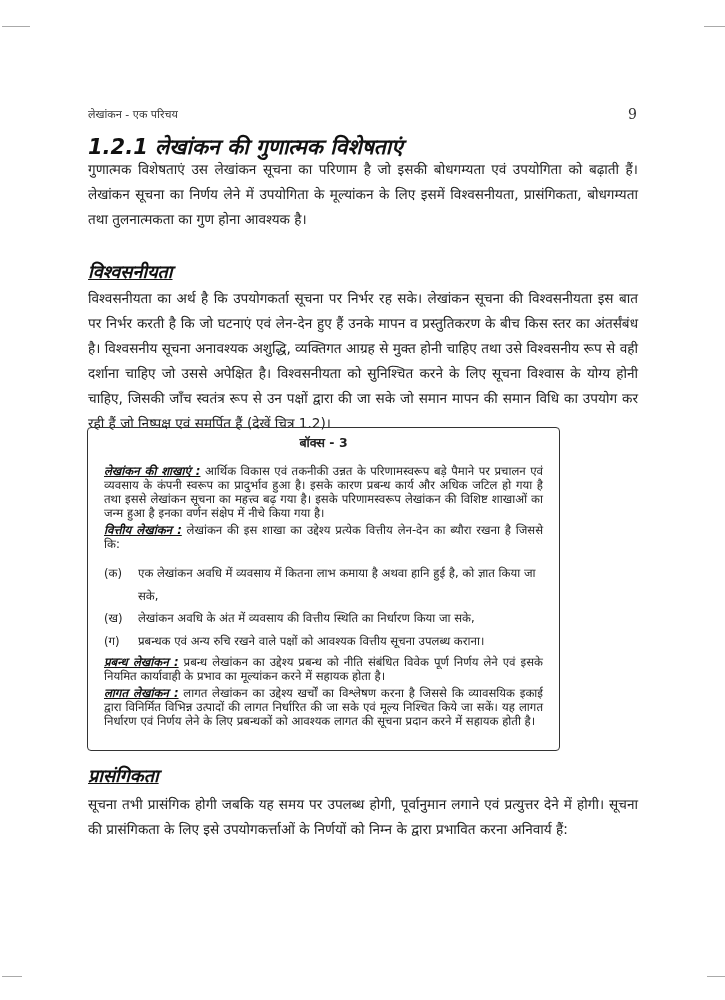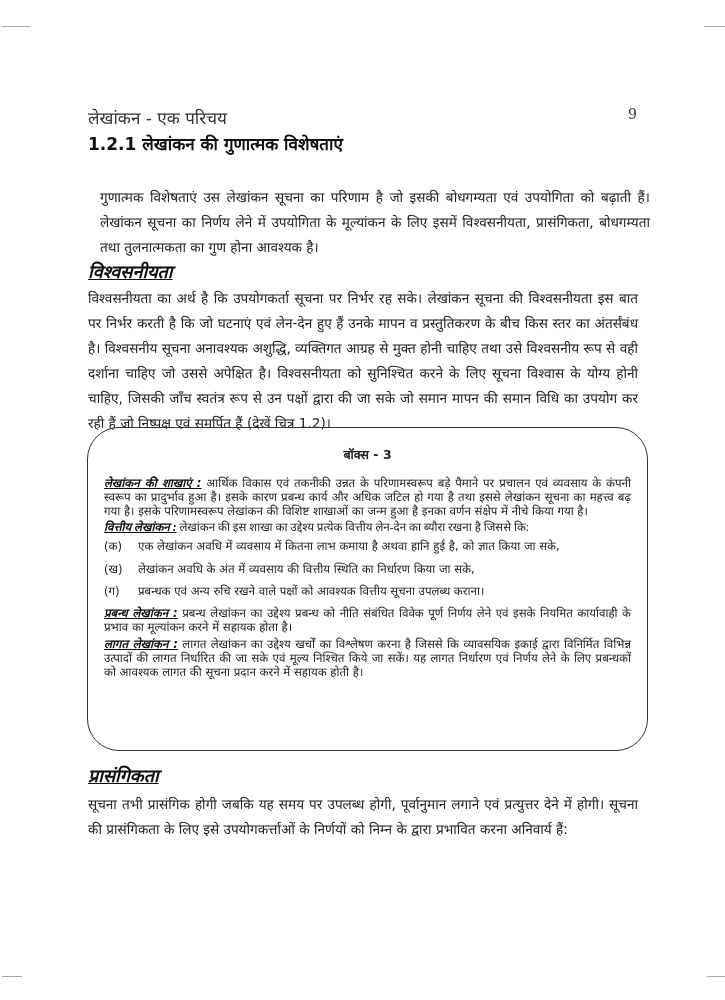--- a/index.html
+++ b/index.html
@@ -1,55 +1,55 @@
 <!DOCTYPE html>
 <html><head>
 <meta charset="utf-8">
 <style>
   * { box-sizing: border-box; margin: 0; padding: 0; }
   html, body { width: 725px; height: 1000px; background: #ffffff; }
   body { position: relative; overflow: hidden; color: #222; font-family: "DejaVu Sans", "Liberation Sans", sans-serif; }
   .crop { position: absolute; height: 1px; background: #aaa; }
-  .running-head { position: absolute; left: 88px; top: 106px; font-size: 17px; color: #333; }
+  .running-head { position: absolute; left: 88px; top: 106px; font-size: 11px; color: #333; }
   .page-num { position: absolute; left: 628px; top: 106px; font-size: 14px; color: #333; font-family: "DejaVu Serif", serif; }
-  .section-title { position: absolute; left: 88px; top: 132px; font-size: 17px; font-weight: bold; color: #111; white-space: nowrap; }
+  .section-title { position: absolute; left: 88px; top: 132px; font-size: 21px; font-weight: bold; font-style: italic; color: #111; white-space: nowrap; }
   .para { position: absolute; left: 88px; width: 550px; font-size: 13.6px; line-height: 25px; text-align: justify; color: #222; }
   .sub-heading { position: absolute; left: 88px; font-size: 18px; font-weight: bold; font-style: italic; text-decoration: underline; color: #111; }
-  .box { position: absolute; left: 87px; top: 427px; width: 561px; height: 324px; border: 1.5px solid #333; border-radius: 32px; padding: 18px 16px 8px 16px; }
+  .box { position: absolute; left: 87px; top: 427px; width: 473px; height: 324px; border: 1.5px solid #333; border-radius: 4px; padding: 6px 16px 8px 16px; }
   .box-title { text-align: center; font-size: 12.5px; font-weight: bold; margin-bottom: 13px; color: #222; }
   .box-p { font-size: 11.6px; line-height: 14px; text-align: justify; color: #222; margin-bottom: 3px; }
   .box-p b { font-style: italic; text-decoration: underline; font-weight: bold; color: #111; }
   .box-item { font-size: 11.6px; line-height: 22.5px; display: flex; color: #222; }
   .box-item .mark { width: 34px; flex: none; }
   .box-item.last { margin-bottom: 3px; }
 </style>
 </head>
 <body>
 
 <div class="crop" style="left:2px; top:26px; width:28px;"></div>
 <div class="crop" style="left:704px; top:26px; width:21px;"></div>
 <div class="crop" style="left:2px; top:976px; width:20px;"></div>
 <div class="crop" style="left:707px; top:976px; width:18px;"></div>
 
 <div class="running-head">लेखांकन - एक परिचय</div>
 <div class="page-num">9</div>
 
 <div class="section-title">1.2.1 लेखांकन की गुणात्मक विशेषताएं</div>
 
-<p class="para" style="top:185px;margin-left:12px;">गुणात्मक विशेषताएं उस लेखांकन सूचना का परिणाम है जो इसकी बोधगम्यता एवं उपयोगिता को बढ़ाती हैं। लेखांकन सूचना का निर्णय लेने में उपयोगिता के मूल्यांकन के लिए इसमें विश्वसनीयता, प्रासंगिकता, बोधगम्यता तथा तुलनात्मकता का गुण होना आवश्यक है।</p>
+<p class="para" style="top:157px;">गुणात्मक विशेषताएं उस लेखांकन सूचना का परिणाम है जो इसकी बोधगम्यता एवं उपयोगिता को बढ़ाती हैं। लेखांकन सूचना का निर्णय लेने में उपयोगिता के मूल्यांकन के लिए इसमें विश्वसनीयता, प्रासंगिकता, बोधगम्यता तथा तुलनात्मकता का गुण होना आवश्यक है।</p>
 
 <div class="sub-heading" style="top:259px;">विश्वसनीयता</div>
 <p class="para" style="top:286px;">विश्वसनीयता का अर्थ है कि उपयोगकर्ता सूचना पर निर्भर रह सके। लेखांकन सूचना की विश्वसनीयता इस बात पर निर्भर करती है कि जो घटनाएं एवं लेन-देन हुए हैं उनके मापन व प्रस्तुतिकरण के बीच किस स्तर का अंतर्संबंध है। विश्वसनीय सूचना अनावश्यक अशुद्धि, व्यक्तिगत आग्रह से मुक्त होनी चाहिए तथा उसे विश्वसनीय रूप से वही दर्शाना चाहिए जो उससे अपेक्षित है। विश्वसनीयता को सुनिश्चित करने के लिए सूचना विश्वास के योग्य होनी चाहिए, जिसकी जाँच स्वतंत्र रूप से उन पक्षों द्वारा की जा सके जो समान मापन की समान विधि का उपयोग कर रही हैं जो निष्पक्ष एवं समर्पित हैं (देखें चित्र 1.2)।</p>
 
 <div class="box">
   <div class="box-title">बॉक्स - 3</div>
 
   <p class="box-p"><b>लेखांकन की शाखाएं :</b><span> आर्थिक विकास एवं तकनीकी उन्नत के परिणामस्वरूप बड़े पैमाने पर प्रचालन एवं व्यवसाय के कंपनी स्वरूप का प्रादुर्भाव हुआ है। इसके कारण प्रबन्ध कार्य और अधिक जटिल हो गया है तथा इससे लेखांकन सूचना का महत्त्व बढ़ गया है। इसके परिणामस्वरूप लेखांकन की विशिष्ट शाखाओं का जन्म हुआ है इनका वर्णन संक्षेप में नीचे किया गया है।</span></p>
 
-  <p class="box-p" style="margin-bottom:0;font-family:Liberation Serif, serif;"><b>वित्तीय लेखांकन :</b><span> लेखांकन की इस शाखा का  उद्देश्य प्रत्येक वित्तीय लेन-देन का ब्यौरा रखना है जिससे कि:</span></p>
+  <p class="box-p" style="margin-bottom:11px;"><b>वित्तीय लेखांकन :</b><span> लेखांकन की इस शाखा का  उद्देश्य प्रत्येक वित्तीय लेन-देन का ब्यौरा रखना है जिससे कि:</span></p>
 
   <div class="box-item">
     <span class="mark">(क)</span>
     <span>एक लेखांकन अवधि में व्यवसाय में कितना लाभ कमाया है अथवा हानि हुई है, को ज्ञात किया जा सके,</span>
   </div>
   <div class="box-item">
     <span class="mark">(ख)</span>
     <span>लेखांकन अवधि के अंत में व्यवसाय की वित्तीय स्थिति का निर्धारण किया जा सके,</span>
   </div>
   <div class="box-item last">

